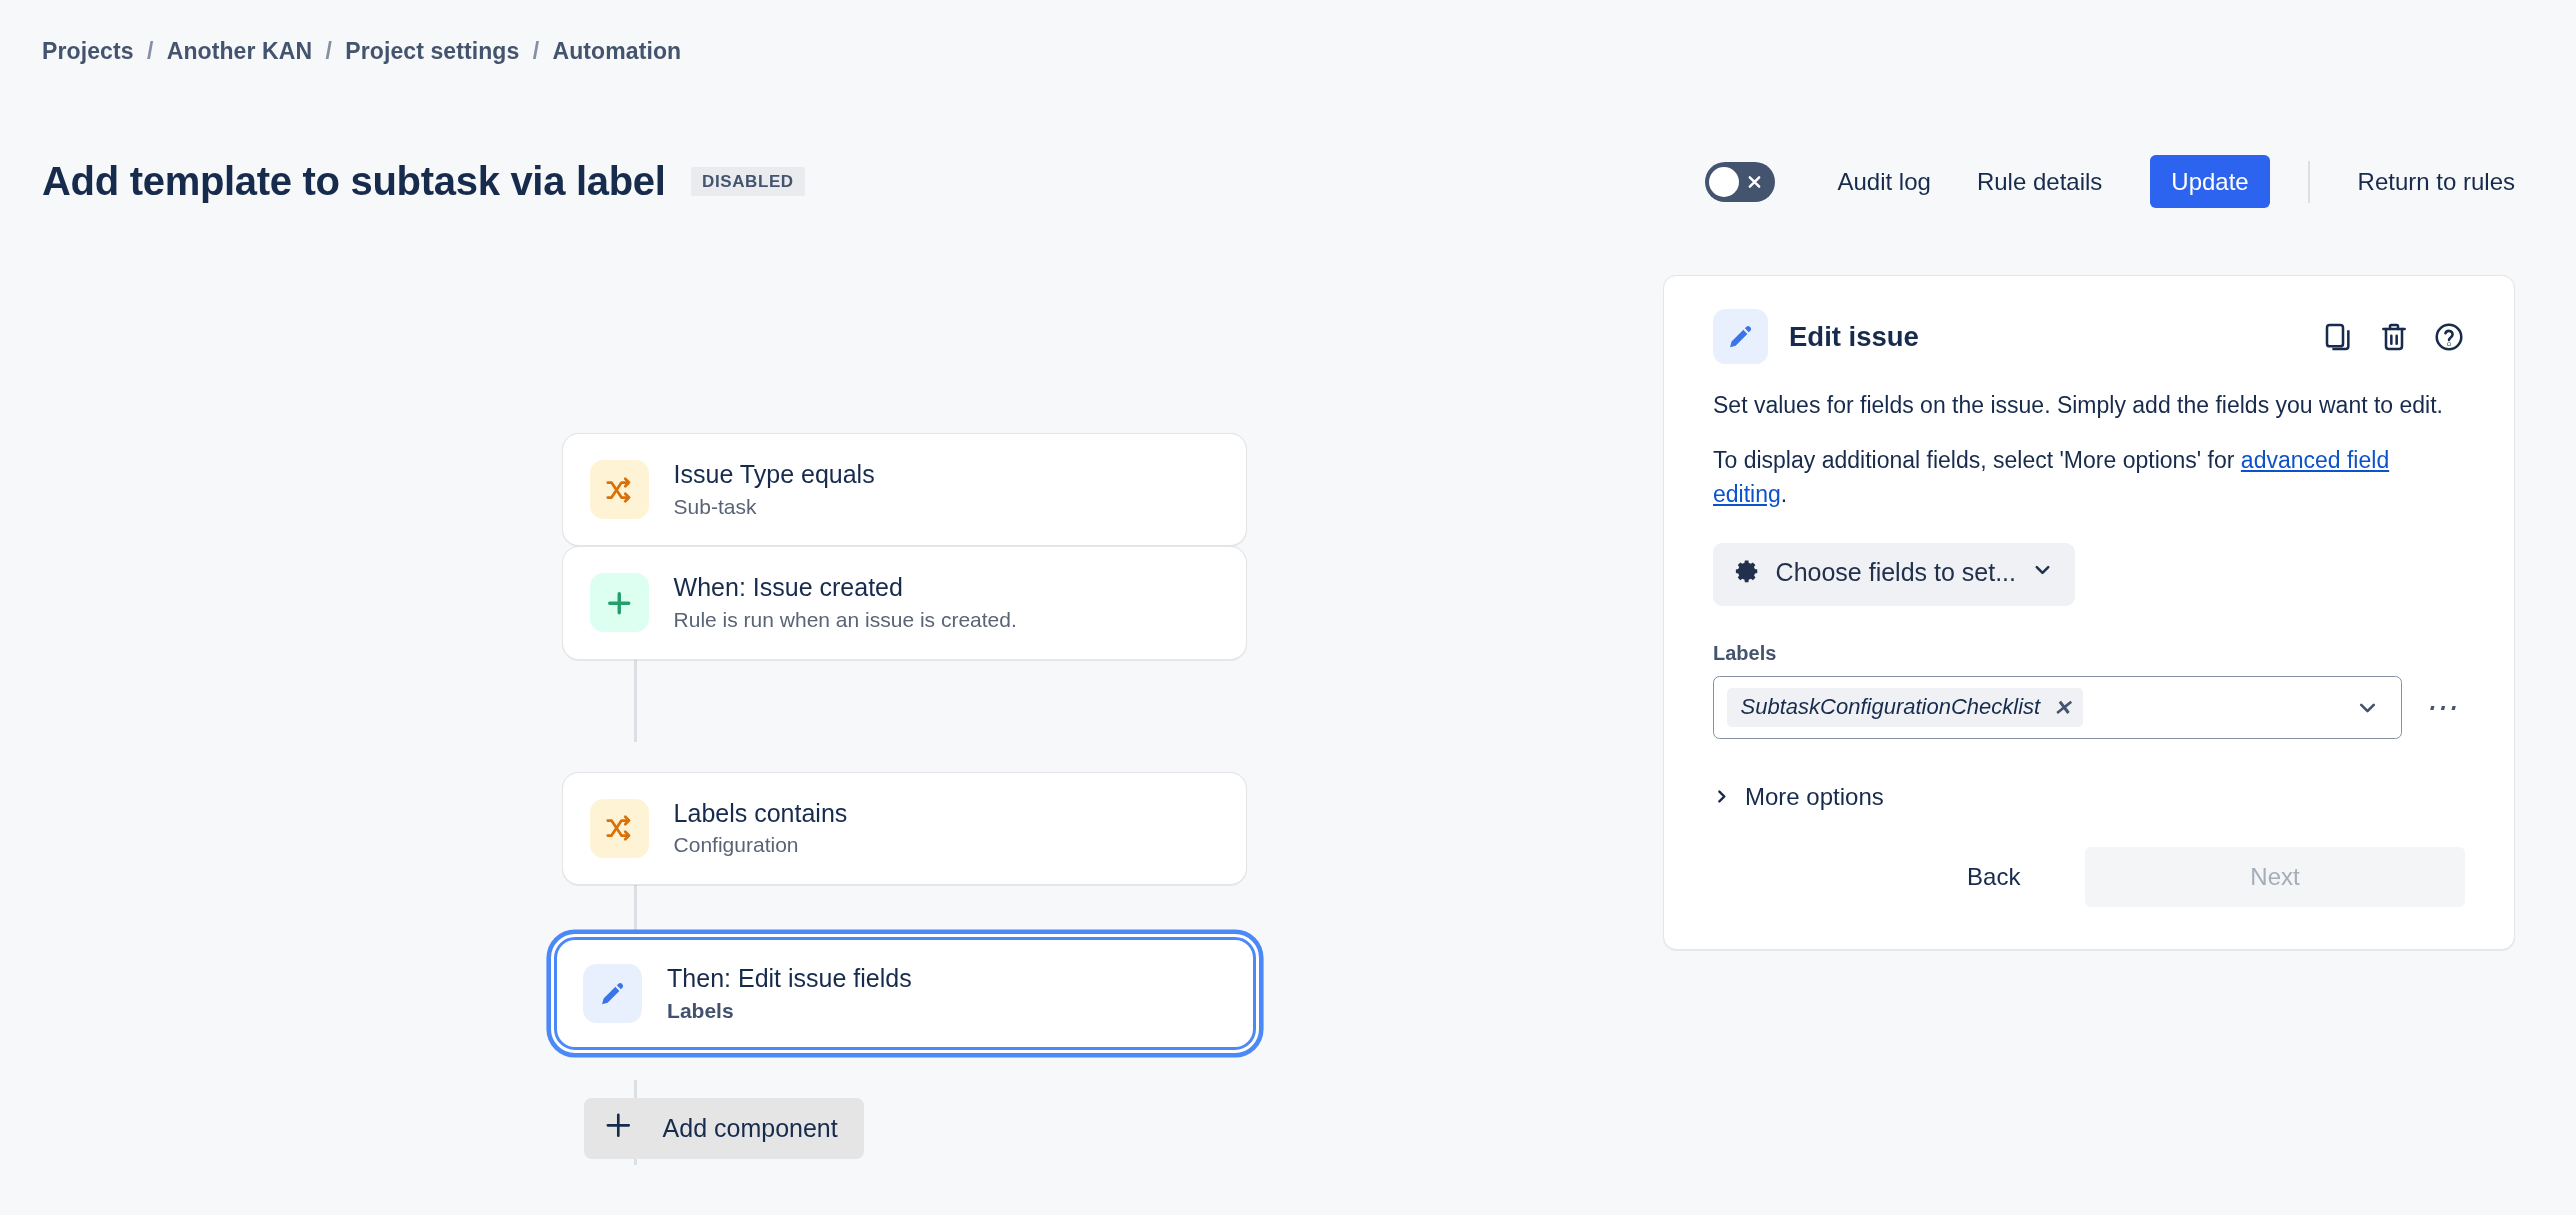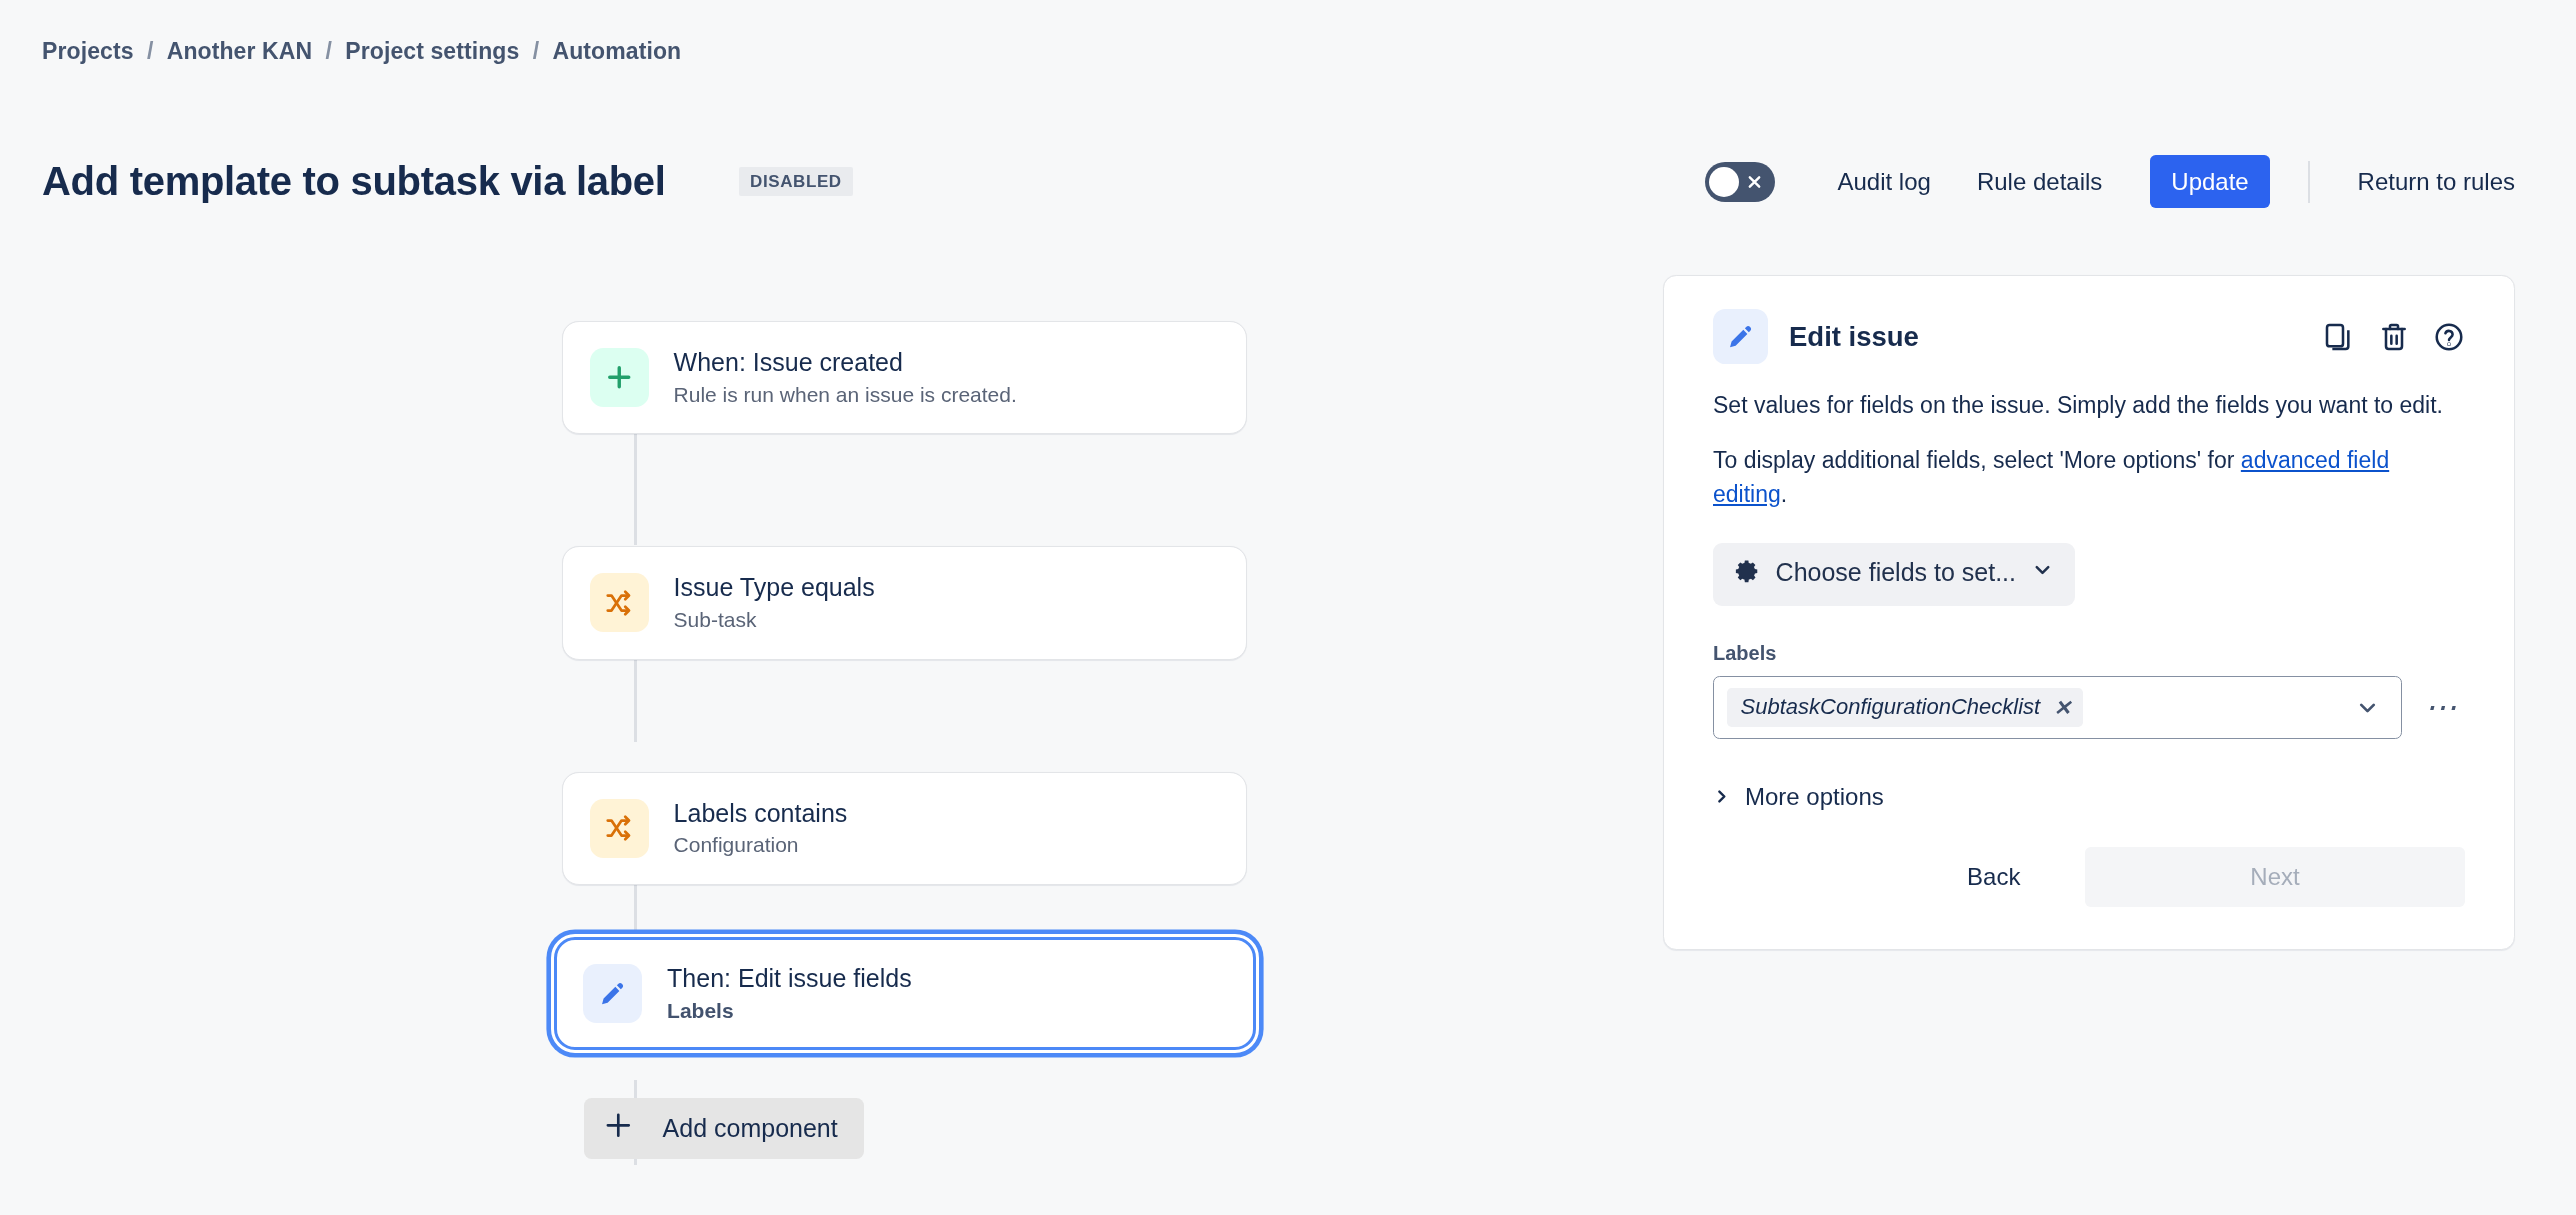--- a/index.html
+++ b/index.html
@@ -30,21 +30,20 @@
 
   
   .title-row {
     position: absolute;
     left: 42px;
     right: 42px;
     top: 152px;
     height: 59px;
     display: flex;
     align-items: center;
-    gap: 48px;
   }
   .page-title {
     font-size: 40px;
     font-weight: 600;
     color: #172b4d;
     letter-spacing: -0.3px;
     line-height: 47px;
   }
   .badge-disabled {
     margin-left: 25px;
@@ -373,44 +372,44 @@
   <button class="tbtn">Return to rules</button>
 </div>
 
 <div class="flow">
 
   <div class="flow-line" style="top:112px; height:112px;"></div>
   <div class="flow-line" style="top:336px; height:85px;"></div>
   <div class="flow-line" style="top:533px; height:112px;"></div>
   <div class="flow-line" style="top:759px; height:85px;"></div>
 
-  <div class="card" style="margin-top:0">
-    <div class="card-icon trigger">
-      <svg width="28.5" height="28.5" viewBox="0 0 30 30">
-          <path d="M15 5 V25 M5 15 H25" stroke="#22a06b" stroke-width="3.6" stroke-linecap="round"></path>
-        </svg>
-    </div>
-    <div class="card-text">
-      <div class="card-title">When: Issue created</div>
-      <div class="card-sub">Rule is run when an issue is created.</div>
-    </div>
-  </div>
-
   <div class="card" style="margin-top:112px">
     <div class="card-icon condition">
       <svg width="30" height="30" viewBox="0 0 24 24" fill="none" stroke="#d97008" stroke-width="2.2" stroke-linecap="round" stroke-linejoin="round">
         <path d="M3 6 h3 l8 12 h4"></path>
           <path d="M3 18 h3 l8 -12 h4"></path>
         <path d="M17 3 l3 3 l-3 3"></path>
           <path d="M17 15 l3 3 l-3 3"></path>
       </svg>
     </div>
     <div class="card-text">
       <div class="card-title">Issue Type equals</div>
       <div class="card-sub">Sub-task</div>
+    </div>
+  </div>
+
+  <div class="card" style="margin-top:0">
+    <div class="card-icon trigger">
+      <svg width="28.5" height="28.5" viewBox="0 0 30 30">
+          <path d="M15 5 V25 M5 15 H25" stroke="#22a06b" stroke-width="3.6" stroke-linecap="round"></path>
+        </svg>
+    </div>
+    <div class="card-text">
+      <div class="card-title">When: Issue created</div>
+      <div class="card-sub">Rule is run when an issue is created.</div>
     </div>
   </div>
 
   <div class="card" style="margin-top:112px">
     <div class="card-icon condition">
       <svg width="30" height="30" viewBox="0 0 24 24" fill="none" stroke="#d97008" stroke-width="2.2" stroke-linecap="round" stroke-linejoin="round">
         <path d="M3 6 h3 l8 12 h4"></path>
           <path d="M3 18 h3 l8 -12 h4"></path>
         <path d="M17 3 l3 3 l-3 3"></path>
           <path d="M17 15 l3 3 l-3 3"></path>

